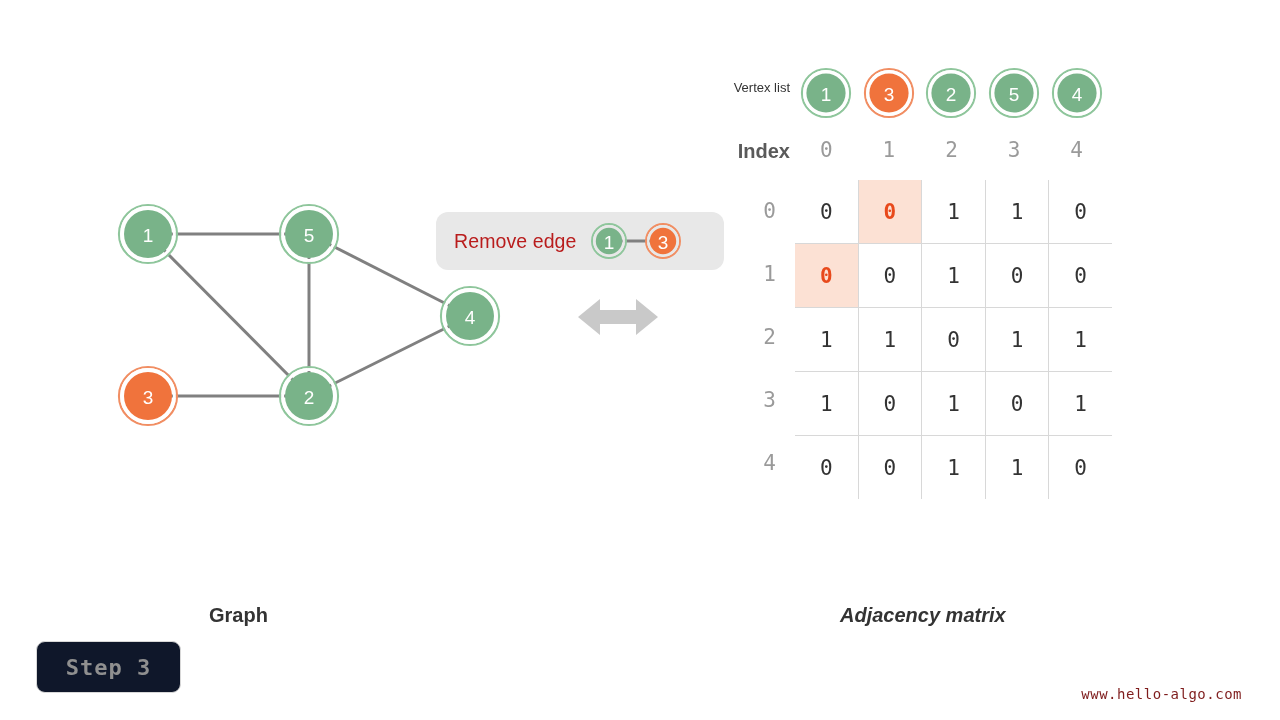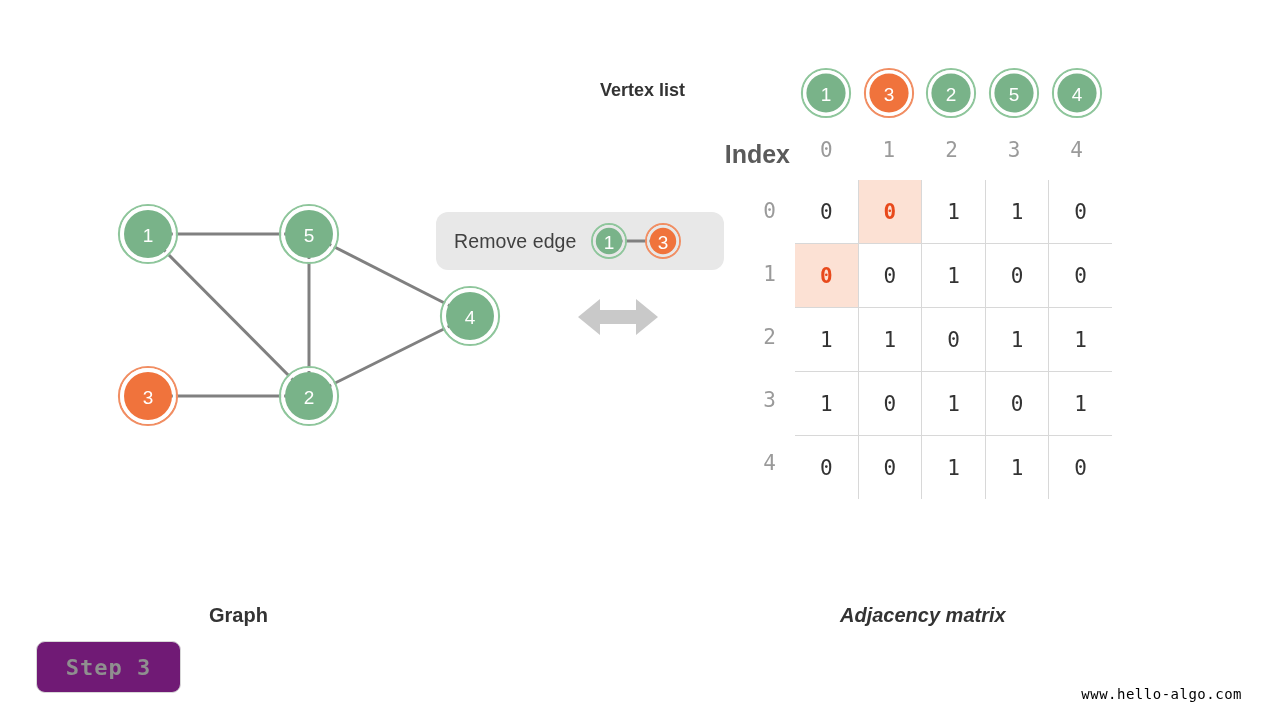--- a/index.html
+++ b/index.html
@@ -44,21 +44,21 @@
     width: 288px; height: 58px;
     background: #e8e8e8;
     border-radius: 12px;
     display: flex;
     align-items: center;
     padding-left: 18px;
     box-sizing: border-box;
   }
   #op-badge .op-text {
     font-size: 19.5px;
-    color: #404040;
+    color: #b91c1c;
     font-family: "Liberation Sans", sans-serif;
     letter-spacing: 0.1px;
   }
   #op-badge .op-edge {
     position: relative;
     margin-left: 14px;
     width: 90px; height: 40px;
   }
 
   
@@ -66,31 +66,31 @@
     position: absolute;
     left: 578px; top: 296px;
     width: 80px; height: 42px;
   }
 
   
   #vertex-list-label {
     position: absolute;
     left: 600px; top: 80px;
     width: 190px;
-    text-align: left;
-    font-size: 18px;
-    font-weight: bold;
+    text-align: right;
+    font-size: 13px;
+    font-weight: normal;
     color: #333333;
   }
   #index-label {
     position: absolute;
     left: 600px; top: 140px;
     width: 190px;
     text-align: right;
-    font-size: 25px;
+    font-size: 20px;
     font-weight: bold;
     color: #5a5a5a;
   }
 
   #vertex-list {
     position: absolute;
     left: 795px; top: 67px;
     height: 52px;
     display: flex;
   }
@@ -171,39 +171,39 @@
   #caption-graph  { left: 209px; top: 604px; width: 200px; }
   #caption-matrix { left: 840px; top: 604px; width: 200px; font-style: italic; }
 
   
   #step-badge {
     position: absolute;
     left: 36px; top: 641px;
     width: 145px; height: 52px;
     border: 1.5px solid #d8d8d8;
     border-radius: 9px;
-    background: #701a75;
+    background: #0f172a;
     display: flex;
     align-items: center;
     justify-content: center;
     font-family: "DejaVu Sans Mono", monospace;
     font-size: 22px;
     font-weight: bold;
     color: #8f8f8f;
     letter-spacing: 1px;
     box-sizing: border-box;
   }
 
   
   #watermark {
     position: absolute;
     right: 38px; bottom: 18px;
     font-family: "DejaVu Sans Mono", monospace;
     font-size: 14px;
-    color: #000000;
+    color: #7f1d1d;
     letter-spacing: 0.5px;
   }
 </style>
 </head>
 <body>
 
 <div id="graph-panel">
   <svg id="graph-svg" width="560" height="560">
       <line x1="148" y1="234" x2="309" y2="234" class="edge-line" stroke="#808080"></line>
       <line x1="148" y1="234" x2="309" y2="396" class="edge-line" stroke="#808080"></line>

